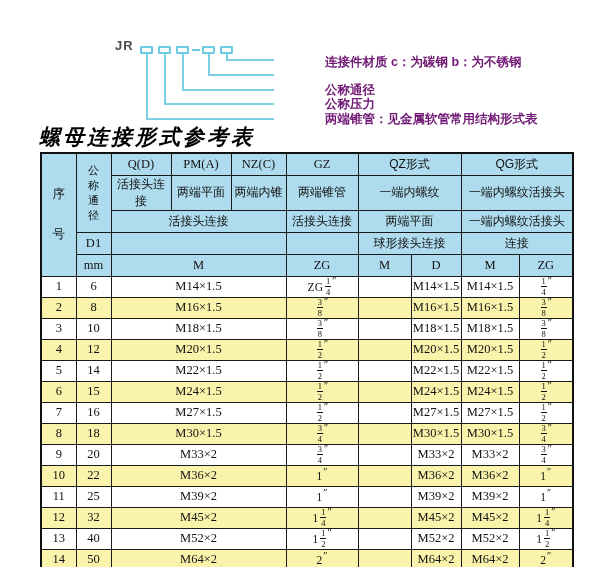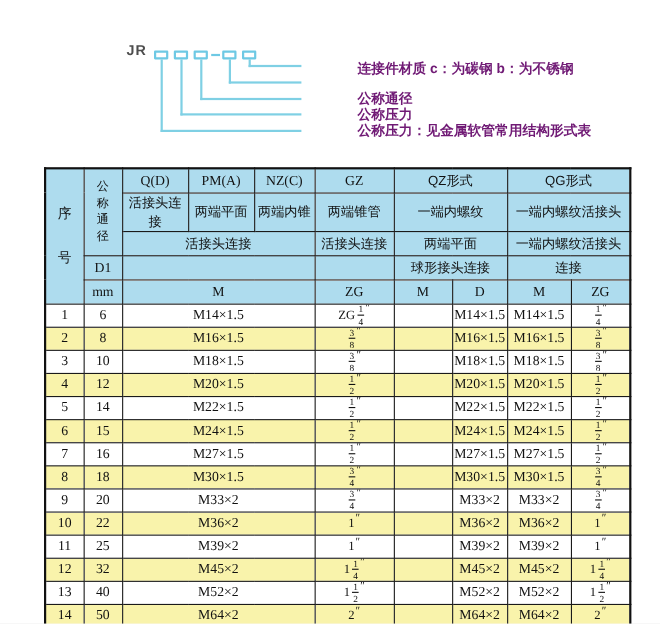--- a/index.html
+++ b/index.html
@@ -67,22 +67,23 @@
   <div class="cline v" style="left:182px; top:54px; height:37px;"></div>
   <div class="cline h" style="left:182px; top:89px; width:92px;"></div>
   <div class="cline v" style="left:208px; top:54px; height:22px;"></div>
   <div class="cline h" style="left:208px; top:74px; width:66px;"></div>
   <div class="cline v" style="left:226px; top:54px; height:7px;"></div>
   <div class="cline h" style="left:226px; top:59px; width:48px;"></div>
 
   <div class="diag-label" style="top:55px;">连接件材质  c：为碳钢  b：为不锈钢</div>
   <div class="diag-label" style="top:83px;">公称通径</div>
   <div class="diag-label" style="top:97px;">公称压力</div>
-  <div class="diag-label" style="top:112px;">公称压力：见金属软管常用结构形式表</div>
-
+  <div class="diag-label" style="top:112px;">两端锥管：见金属软管常用结构形式表</div>
+
+  <div class="table-title">螺母连接形式参考表</div>
 
   <div class="tbl-wrap">
     <table>
       <colgroup>
         <col style="width:35px">
           <col style="width:35px">
           <col style="width:60px">
           <col style="width:60px">
         <col style="width:55px">
           <col style="width:72px">

